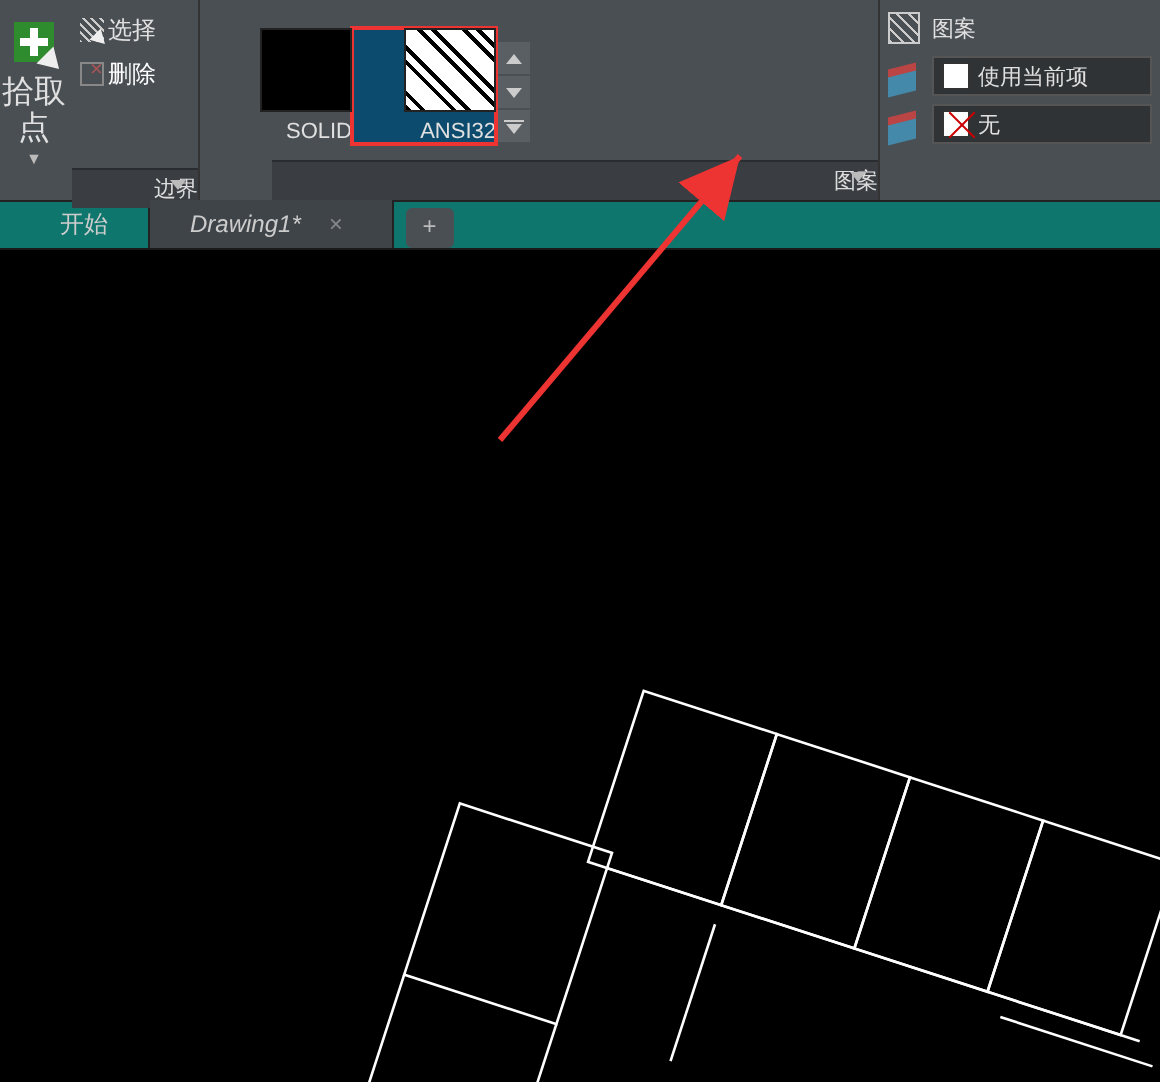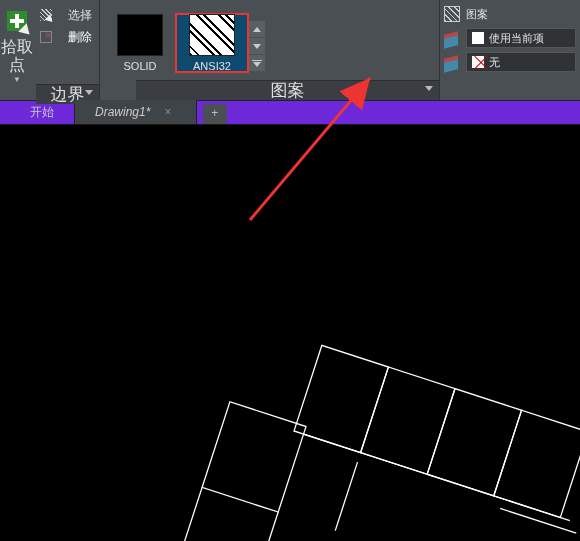--- a/index.html
+++ b/index.html
@@ -12,36 +12,36 @@
   .big-btn { width: 34px; padding-top: 6px; display: flex; flex-direction: column; align-items: center; }
   .big-btn .bb-icon { width: 30px; height: 30px; position: relative; }
   .bb-plus { position:absolute; left:5px; top:5px; width:20px; height:20px; background:#2e8b2e; }
   .bb-plus:before { content:""; position:absolute; left:8px; top:3px; width:4px; height:14px; background:#fff; }
   .bb-plus:after { content:""; position:absolute; left:3px; top:8px; width:14px; height:4px; background:#fff; }
   .bb-curs { position:absolute; right:0; bottom:0; width:0; height:0; border-left:6px solid transparent; border-right:6px solid transparent; border-top:10px solid #eee; transform: rotate(-45deg); }
   .big-btn .bb-label { font-size: 16px; text-align: center; margin-top:2px; line-height: 1.1; }
   .big-drop { font-size:8px; color:#bbb; margin-top:2px; }
 
   .mini-btns { flex:1; padding-top:4px; }
-  .mini-btn { display:flex; align-items:center; height:22px; padding-left:4px; gap:14px; }
+  .mini-btn { display:flex; align-items:center; height:22px; padding-left:4px; gap:0; }
   .mini-btn.disabled { color:#ffffff; }
   .mi { width:16px; height:16px; position:relative; flex:none; }
   .mi-select:before { content:""; position:absolute; left:2px; top:2px; width:12px; height:12px; background: repeating-linear-gradient(45deg,#ccc 0 1px,transparent 1px 3px); }
   .mi-select:after{ content:""; position:absolute; right:0; bottom:0; width:0;height:0;border-left:4px solid transparent;border-right:4px solid transparent;border-top:7px solid #eee;transform:rotate(-45deg); }
   .mi-del:before { content:""; position:absolute; left:2px; top:2px; width:10px; height:10px; border:1px solid #888; }
   .mi-del:after { content:"×"; position:absolute; left:7px; top:0; color:#a55; font-size:11px; }
   .mi-re:before { content:""; position:absolute; left:2px; top:2px; width:12px; height:12px; border:1px solid #888; background:repeating-linear-gradient(45deg,#888 0 1px,transparent 1px 3px); }
   .mi-re:after { content:"↻"; position:absolute; right:-1px; bottom:-2px; color:#888; font-size:10px; }
 
-  .panel-title { height: 20px; line-height: 20px; font-size: 17px; text-align: center; background: #3a3e42; border-top:1px solid #2a2d30; position:relative; color:#ddd;margin-left:36px; }
+  .panel-title { height: 20px; line-height: 20px; font-size: 11px; text-align: right; background: #3a3e42; border-top:1px solid #2a2d30; position:relative; color:#ddd;margin-left:36px; }
   .panel-title .caret { position:absolute; right:6px; top:5px; width:0; height:0; border-left:4px solid transparent; border-right:4px solid transparent; border-top:5px solid #bbb; }
 
   .panel-mid { flex:1; display:flex; flex-direction:column; border-right:1px solid #333; }
   .gallery { flex:1; display:flex; align-items:center; padding: 6px 4px 0 4px; }
-  .pat-btn { width: 72px; text-align:center; display:flex; flex-direction:column; align-items:center; gap:4px; cursor:pointer; }
+  .pat-btn { width: 72px; text-align:center; display:flex; flex-direction:column; align-items:flex-end; gap:4px; cursor:pointer; }
   .pat-swatch { width:46px; height:42px; background:#fff; border:1px solid #222; position:relative; }
   .pat-swatch.solid { background:#000; border:1px solid #222; }
   .pat-swatch.angle { background:#fff; background-image: linear-gradient(#000 1px,transparent 1px),linear-gradient(90deg,#000 1px,transparent 1px); background-size: 9px 9px; }
   .pat-swatch.ansi31 { background:#000; background-image: repeating-linear-gradient(45deg,#fff 0 2px,transparent 2px 8px); }
   .pat-swatch.ansi32 { background:#fff; background-image: repeating-linear-gradient(45deg,#000 0 2px,transparent 2px 5px,#000 5px 7px, transparent 7px 16px); }
   .pat-label { font-size:11px; }
   .pat-btn.sel { background:#0c4a6e; outline:2px solid #e33; outline-offset:-1px; }
 
   .scrollers { width:18px; display:flex; flex-direction:column; padding:6px 1px 0 1px; gap:1px; }
   .sc-btn { height:16px; background:#5a5f64; display:flex; align-items:center; justify-content:center; cursor:pointer; }
@@ -56,21 +56,21 @@
   .ri { width:20px; height:20px; position:relative; flex:none; }
   .ri-pat:before { content:""; position:absolute; left:2px; top:2px; width:14px; height:14px; border:1px solid #ccc; background:repeating-linear-gradient(45deg,#ccc 0 1px,transparent 1px 4px); }
   .ri-layer:before { content:""; position:absolute; left:2px; top:5px; width:14px; height:10px; background:#b44; transform:skewY(-14deg); }
   .ri-layer:after { content:""; position:absolute; left:2px; top:9px; width:14px; height:10px; background:#48a; transform:skewY(-14deg); }
   .combo { flex:1; height:20px; background:#2f3336; border:1px solid #555; display:flex; align-items:center; position:relative; }
   .combo .sw { width:14px; height:14px; margin:0 4px; background:#fff; border:1px solid #333; }
   .combo .sw.none:before { content:""; position:absolute; width:18px; height:1px; background:#c00; transform:rotate(45deg); left:5px; top:9px; }
   .combo .sw.none:after { content:""; position:absolute; width:18px; height:1px; background:#c00; transform:rotate(-45deg); left:5px; top:9px; }
   .combo-txt { font-size:11px; }
 
-  .doc-tabs { height:25px; background:#6d28d9; display:flex; align-items:flex-end; padding-left:10px; border-top:1px solid #222; border-bottom:1px solid #1a1a1a; }
+  .doc-tabs { height:25px; background:#0f766e; display:flex; align-items:flex-end; padding-left:10px; border-top:1px solid #222; border-bottom:1px solid #1a1a1a; }
   .tab { height:24px; padding: 0 20px; line-height:24px; font-size:12px; border-right:1px solid #222; color:#ccc; cursor:pointer; }
   .tab.active { background:#3f4449; position:relative;font-style:italic; }
   .tab.active .tx { display:inline-block; }
   .tab-close { margin-left:6px; color:#888; font-size:12px; display:inline-block; width:16px; text-align:center; }
   .tab-add { width:24px; height:20px; margin-left:6px; background:#4a4f54; border-radius:3px; text-align:center; line-height:18px; color:#bbb; cursor:pointer; }
 
   .canvas { position:absolute; left:0; top:125px; right:0; bottom:0; background:#000; }
   .canvas svg { width:100%; height:100%; }
 
   .arrow { position:absolute; pointer-events:none; }

